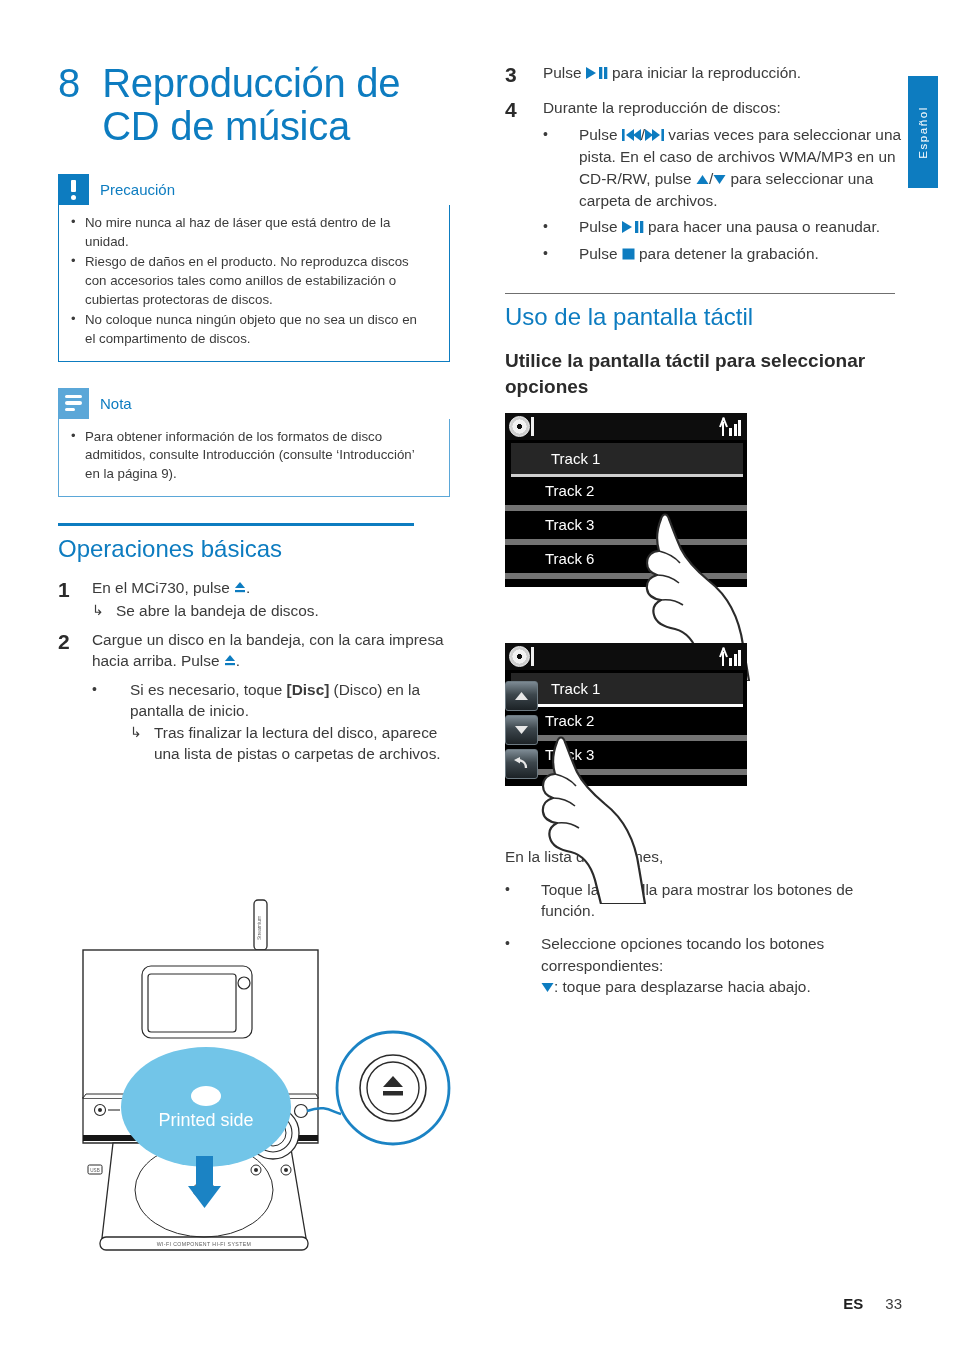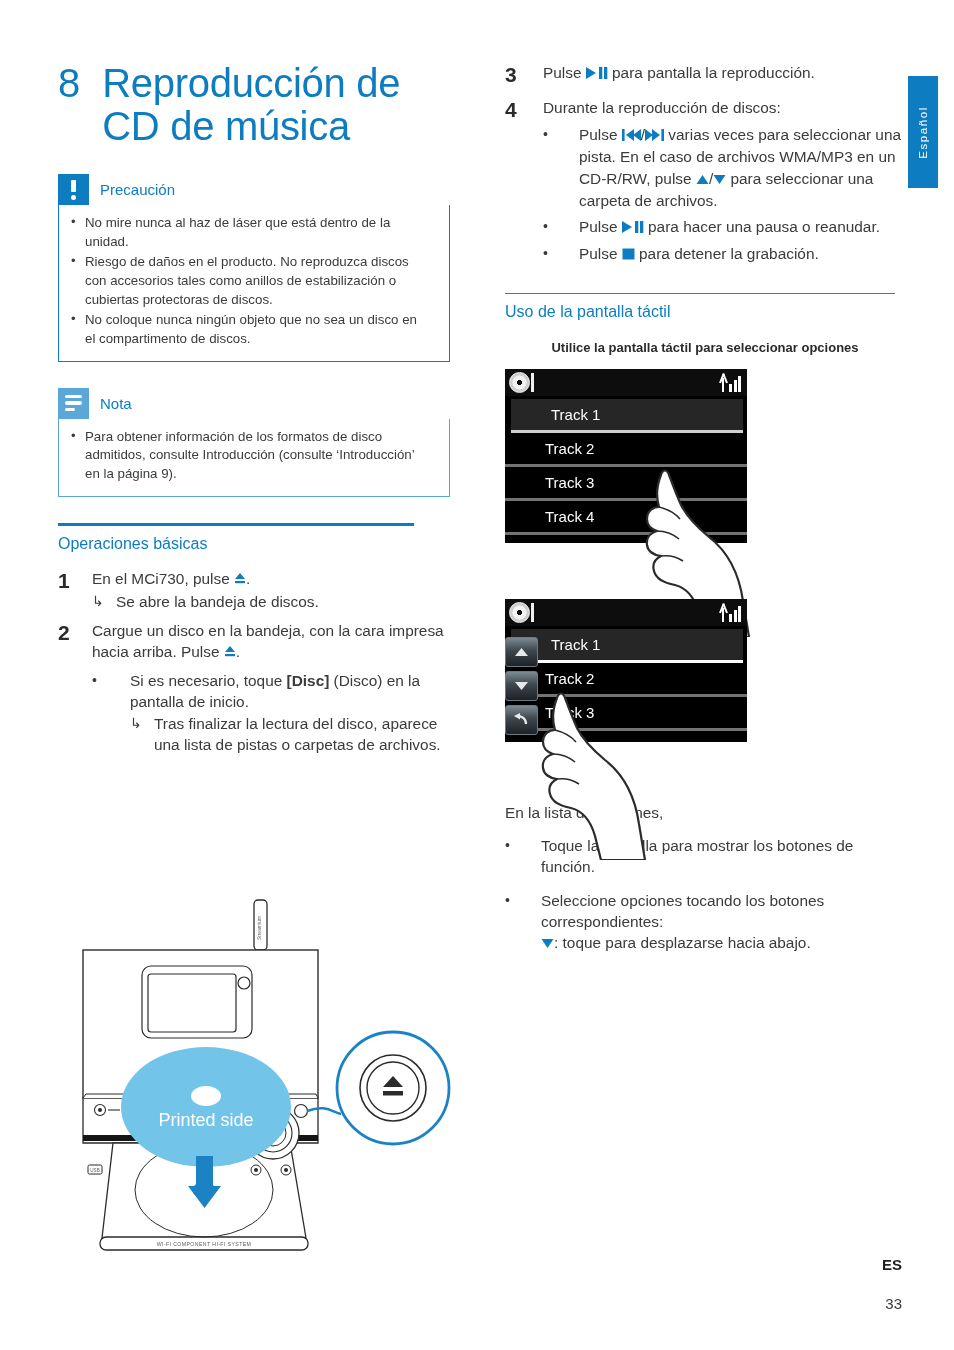--- a/index.html
+++ b/index.html
@@ -57,21 +57,21 @@
     padding-left:18px;position:relative;margin:0 17px 1px 0;
   }
   .callout-body li:before{
     content:"\2022";position:absolute;left:4px;top:-1px;font-size:13px;color:#3b3b3b;
   }
 
   
   .sec{margin:0 0 14px 0;}
   .sec-rule{height:3px;background:#0d7cc0;width:356px;margin-bottom:9px;}
   .sec-rule.thin{height:1px;background:#6f6f6f;width:390px;margin-bottom:9px;}
-  .sec-title{font-size:16px;color:#0d7cc0;font-weight:400;line-height:1.15;}
+  .sec-title{font-size:24px;color:#0d7cc0;font-weight:400;line-height:1.15;}
 
   
   ol.steps{margin:0;padding:0;list-style:none;}
   ol.steps > li{display:flex;gap:0;margin:0 0 8px 0;}
   .step-n{
     flex:0 0 34px;font-size:21px;font-weight:bold;color:#2b2b2b;
     line-height:1.28;
   }
   .step-body{flex:1 1 auto;font-size:15.4px;line-height:1.38;color:#3b3b3b;}
 
@@ -115,21 +115,21 @@
   .wifi .stem{position:absolute;left:3.5px;bottom:0;width:2px;height:14px;background:#fff;}
   .wifi b{display:block;width:3px;background:#fff;}
   .wifi b.b1{height:8px;}
   .wifi b.b2{height:12px;}
   .wifi b.b3{height:16px;}
 
   .tracklist{padding:0;}
   .trow{
     height:34px;display:flex;align-items:center;
     color:#ffffff;font-size:15px;
-    border-bottom:3px solid #737373;
+    border-bottom:6px solid #737373;
     padding-left:40px;box-sizing:border-box;
   }
   .trow.sel{
     background:#2a2a2a;border-bottom:2px solid #d8d8d8;
     margin:0; position:relative;
   }
   .hand{
     position:absolute;pointer-events:none;
   }
 
@@ -154,21 +154,21 @@
   }
   .langtab span{
     color:#fff;font-size:11.5px;letter-spacing:1.6px;
     writing-mode:vertical-rl;transform:rotate(180deg);
     white-space:nowrap;
   }
 
   
   .footer{
     position:absolute;right:52px;bottom:38px;
-    display:flex;align-items:flex-end;gap:22px;flex-direction:column;
+    display:flex;align-items:flex-start;gap:22px;
   }
   .footer .es{font-size:15px;font-weight:bold;color:#1f1f1f;}
   .footer .pg{font-size:15px;color:#3b3b3b;}
 </style>
 </head>
 <body>
 
 <div class="page">
 
   <div class="col-left">
@@ -322,21 +322,21 @@
   <div class="col-right">
 
     <ol class="steps">
       <li>
         <div class="step-n">3</div>
         <div class="step-body">
           <span>Pulse </span><span class="ico"><svg width="22" height="12" viewBox="0 0 22 12">
                 <polygon points="0,0 10,6 0,12" fill="#0d7cc0"></polygon>
                 <rect x="13" y="0" width="3.3" height="12" fill="#0d7cc0"></rect>
                 <rect x="18" y="0" width="3.3" height="12" fill="#0d7cc0"></rect>
-              </svg></span><span> para pantalla la reproducción.</span>
+              </svg></span><span> para iniciar la reproducción.</span>
         </div>
       </li>
 
       <li>
         <div class="step-n">4</div>
         <div class="step-body">
           <span>Durante la reproducción de discos:</span>
           <ul class="bul">
             <li>
               <div class="bt">•</div>
@@ -371,21 +371,21 @@
           </ul>
         </div>
       </li>
     </ol>
 
     <div class="sec" style="margin-top:22px;">
       <div class="sec-rule thin"></div>
       <div class="sec-title">Uso de la pantalla táctil</div>
     </div>
 
-    <div style="font-size:13px;line-height:1.38;font-weight:bold;color:#2b2b2b;margin:18px 0 12px 0;text-align:center;">Utilice la pantalla táctil para seleccionar opciones</div>
+    <div style="font-size:19px;line-height:1.38;font-weight:bold;color:#2b2b2b;margin:18px 0 12px 0;">Utilice la pantalla táctil para seleccionar opciones</div>
 
     <div class="screenwrap" style="width:242px;">
       <div class="screen" style="height:174px;">
         <div class="statusbar">
           <div style="display:flex;align-items:center;">
             <div class="disc-ico"></div>
             <div class="disc-slot"></div>
           </div>
           <div class="wifi">
             <div class="y">
@@ -400,21 +400,21 @@
           <div class="trow sel" style="background:#262626;border-bottom:3px solid #cfcfcf;margin:3px 4px 0 6px;">
             <span>Track 1</span>
           </div>
           <div class="trow">
             <span>Track 2</span>
           </div>
           <div class="trow">
             <span>Track 3</span>
           </div>
           <div class="trow">
-            <span>Track 4</span>
+            <span>Track 6</span>
           </div>
         </div>
       </div>
 
       <svg class="hand" style="left:126px;top:82px;" width="130" height="186" viewBox="0 0 130 186">
         <path d="M30 24 C26 34 25 46 28 56 C22 56 16 60 16 68 C16 74 20 78 26 80
                  C19 82 15 87 16 94 C17 101 23 104 30 105
                  C24 108 21 113 23 120 C25 128 33 132 44 134
                  C56 137 64 148 68 162 L74 186 L118 186 L112 150
                  C108 122 96 100 78 86 C66 76 56 66 50 54

